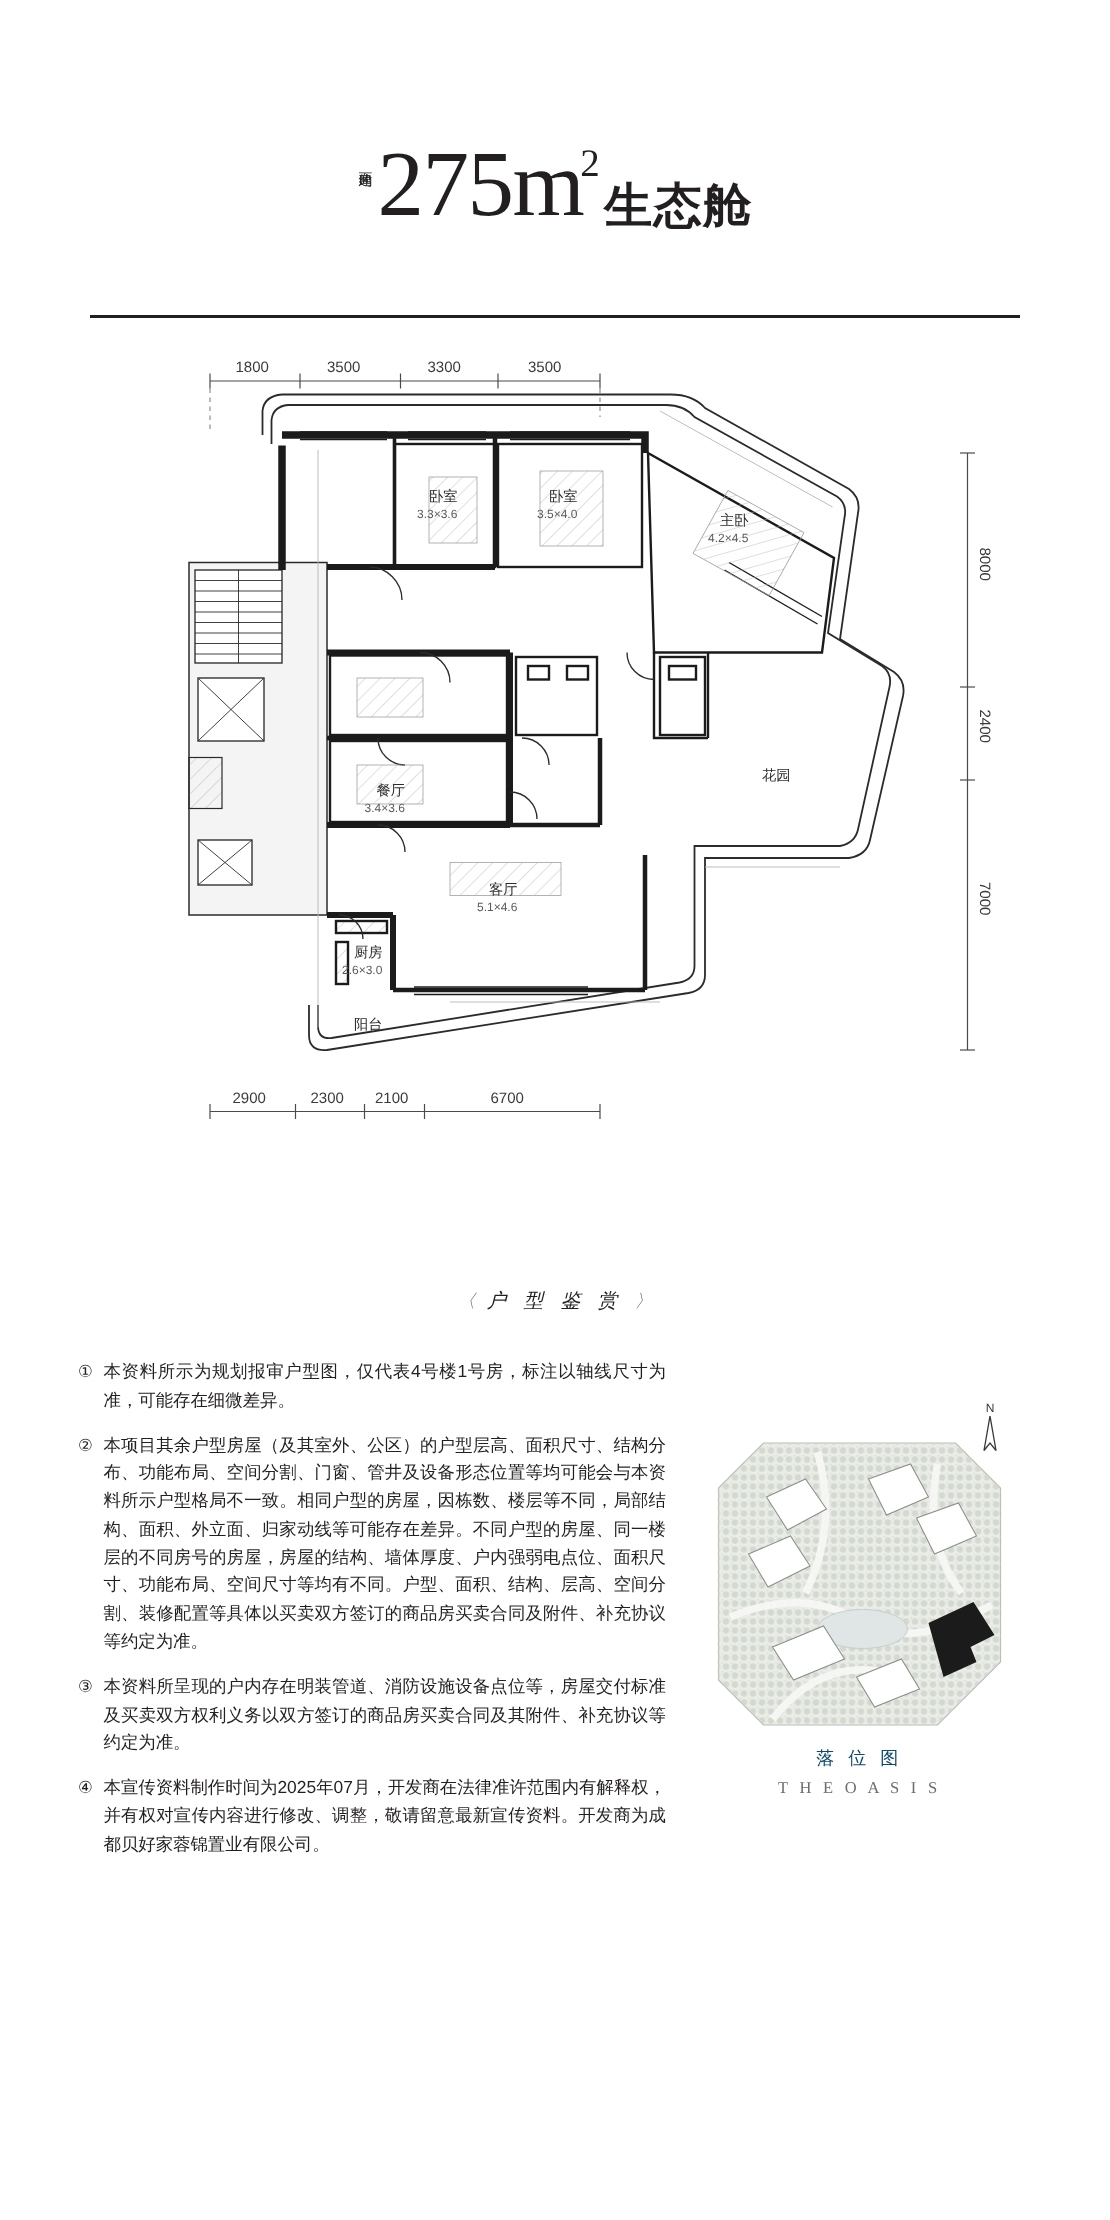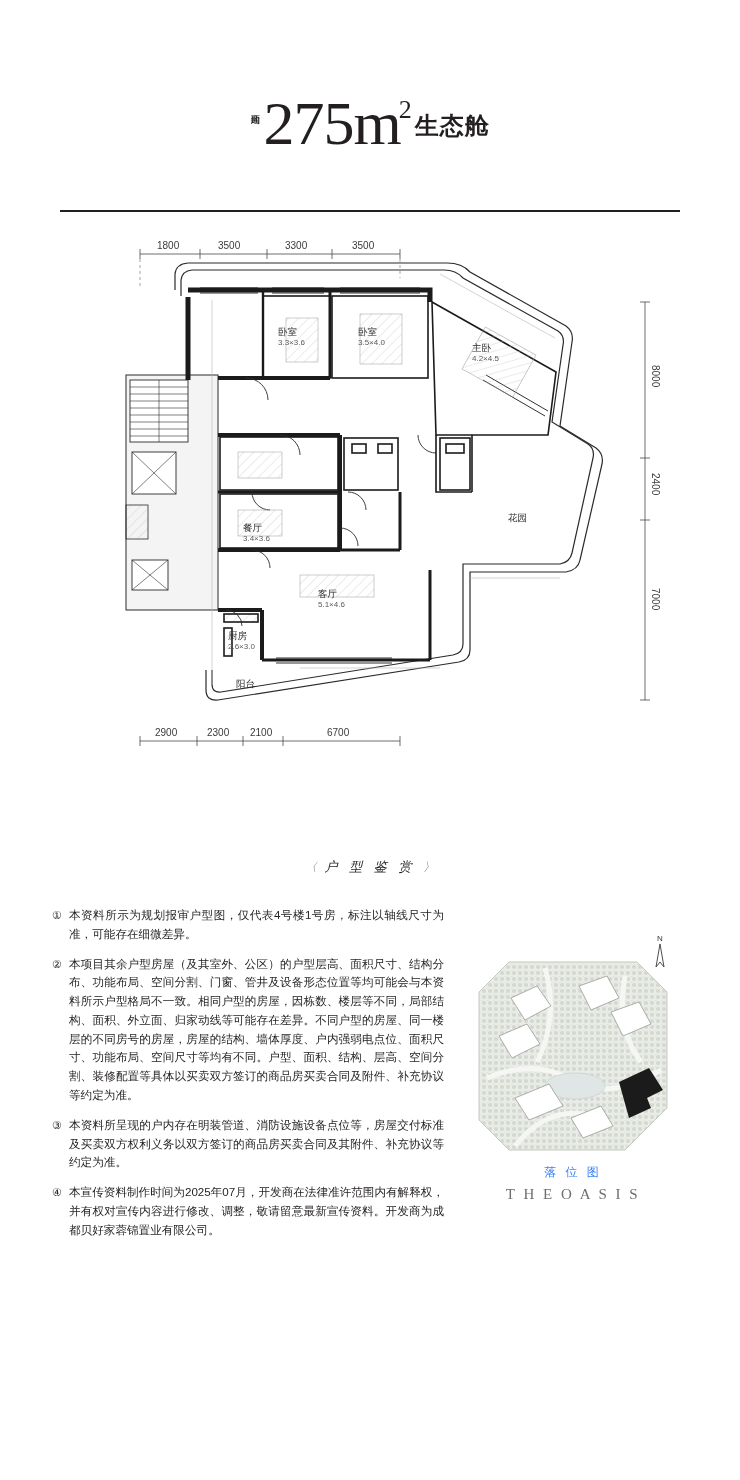--- a/index.html
+++ b/index.html
@@ -48,24 +48,24 @@
     color: #231f20;
   }
   .title-sup {
     font-family: "Liberation Serif", serif;
     font-size: 26px;
     position: relative;
     top: -26px;
     left: -2px;
   }
   .title-suffix {
-    font-size: 24px;
+    font-size: 32px;
     font-weight: 700;
     margin-left: 2px;
-    margin-bottom: 16px;
+    margin-bottom: 1px;
     letter-spacing: 1px;
   }
   .subtitle-en {
     margin-top: 14px;
     font-size: 11px;
     letter-spacing: 5px;
     color: #6d6e70;
     font-family: "Liberation Serif", serif;
   }
   .subtitle-cn {
@@ -101,21 +101,21 @@
     writing-mode: vertical-rl;
     text-orientation: sideways;
   }
 
   .room-label {
     position: absolute;
     font-size: 9.5px;
     color: #2b2b2b;
     white-space: nowrap;
     line-height: 1.25;
-    text-align: left;
+    text-align: right;
   }
   .room-label .rl-name { display: block; }
   .room-label .rl-size { display: block; font-size: 8px; color: #5a5a5a; }
 
   
   .section-mark {
     text-align: center;
     margin-top: 8px;
     font-size: 13px;
     letter-spacing: 4px;
@@ -165,25 +165,25 @@
   .sitemap-frame {
     width: 196px;
     height: 196px;
     margin: 0 auto;
     position: relative;
   }
   .sitemap-caption {
     margin-top: 10px;
     font-size: 12px;
     letter-spacing: 3px;
-    color: #3b82f6;
+    color: #0c4a6e;
   }
   .sitemap-caption-en {
     margin-top: 5px;
-    font-size: 15px;
+    font-size: 11px;
     letter-spacing: 2.5px;
     color: #6d6e70;
     font-family: "Liberation Serif", serif;
   }
 </style>
 </head>
 <body>
 
 <div class="header">
   <div class="title-row">

